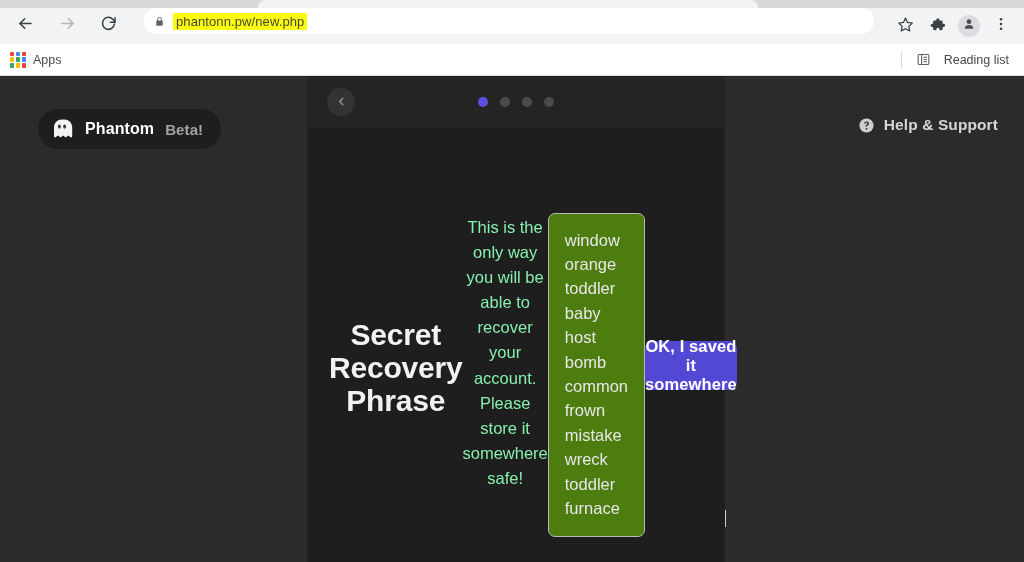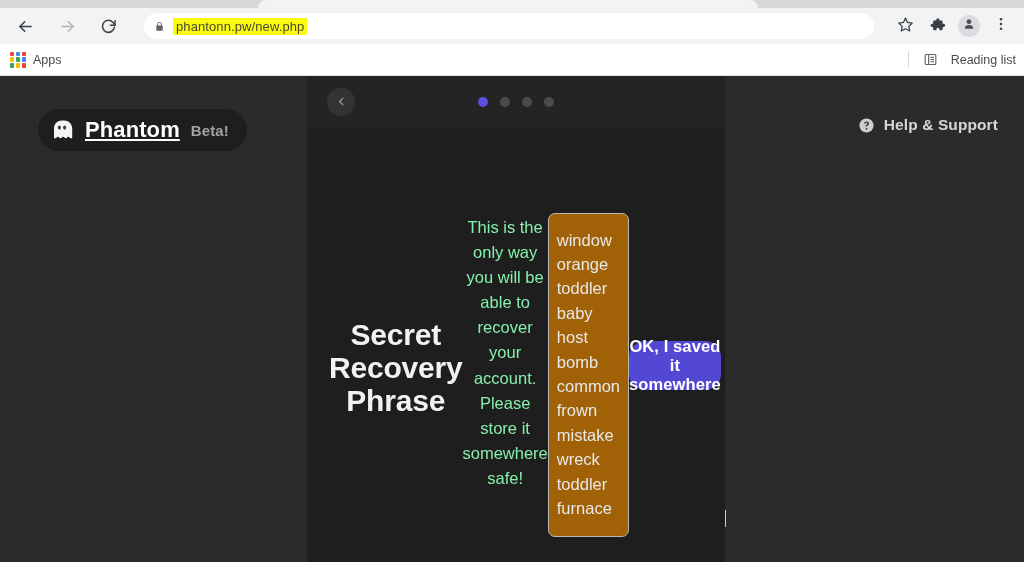--- a/index.html
+++ b/index.html
@@ -15,21 +15,21 @@
 
   .tabstrip {
     height: 8px; background: #d6d8da; position: relative; flex: 0 0 8px;
   }
   .tabstrip .tab-edge {
     position: absolute; left: 258px; top: 0; width: 500px; height: 8px;
     background: #f1f3f4; border-radius: 9px 9px 0 0;
   }
 
   .toolbar {
-    flex: 0 0 36px; background: #f1f3f4; display: flex; align-items: center;
+    flex: 0 0 36px; background: #f1f3f4; display: flex; 
     padding: 0 10px; gap: 12px;
   }
   .nav-btn {
     width: 30px; height: 30px; border-radius: 50%;
     display: flex; align-items: center; justify-content: center;
     flex: 0 0 auto;
   }
   .nav-btn svg { display: block; }
   .omnibox {
     flex: 1 1 auto; height: 26px; background: #ffffff; border-radius: 13px;
@@ -50,35 +50,35 @@
   }
 
   .bookmarks {
     flex: 0 0 32px; background: #ffffff; display: flex; align-items: center;
     padding: 0 10px; border-bottom: 1px solid #dfe1e3; position: relative;
   }
   .bm-left { display: flex; align-items: center; gap: 7px; }
   .apps-grid { width: 16px; height: 16px; display: grid; grid-template-columns: repeat(3, 1fr); grid-template-rows: repeat(3, 1fr); gap: 1.5px; }
   .apps-grid i { display: block; border-radius: 1px; }
   .bm-label { font-size: 12.5px; color: #4a4a4a; }
-  .bm-right { position: absolute; right: 8px; display: flex; align-items: center; gap: 12px; }
+  .bm-right { position: absolute; right: 15px; display: flex; align-items: center; gap: 12px; }
   .bm-divider { width: 1px; height: 17px; background: #d8dadc; margin-right: 2px; }
   .reading-icon { width: 16px; height: 16px; display: flex; align-items: center; justify-content: center; }
 
   
   .page {
     flex: 1 1 auto; background: #2b2b2b; position: relative; overflow: hidden;
   }
   .brand-pill {
     position: absolute; left: 38px; top: 33px;
     background: #1e1e1e; border-radius: 22px; padding: 8px 18px 8px 12px;
     display: flex; align-items: center; gap: 11px;
   }
   .ghost { width: 24px; height: 24px; flex: 0 0 auto; }
-  .brand-name { font-size: 22px; font-weight: bold; color: #ffffff; letter-spacing: .1px; text-decoration: underline; }
+  .brand-name { font-size: 16px; font-weight: bold; color: #ffffff; letter-spacing: .1px; }
   .brand-beta { font-size: 15px; font-weight: bold; color: #a3a3a3; letter-spacing: .1px; }
 
   .help {
     position: absolute; right: 26px; top: 40px;
     display: flex; align-items: center; gap: 9px;
   }
   .help-icon { width: 17px; height: 17px; flex: 0 0 auto; }
   .help-label { font-size: 15.5px; font-weight: bold; color: #d6d6d6; letter-spacing: .1px; }
 
   .card {
@@ -103,35 +103,35 @@
   .title {
     margin-top: 44px; font-size: 30px; font-weight: bold; color: #f2f2f2;
     letter-spacing: -.2px; text-align: center; line-height: 1.1;
   }
   .warning {
     margin-top: 16px; font-size: 16.5px; color: #86efac; text-align: center;
     line-height: 1.52; max-width: 372px;
   }
   .seed-box {
     margin-top: 60px; width: 374px; min-height: 92px;
-    background: #a16207; border: 1px solid #b9b9b9; border-radius: 7px;
-    padding: 14px 8px 16px; position: relative;
+    background: #4d7c0f; border: 1px solid #b9b9b9; border-radius: 7px;
+    padding: 14px 16px 16px; position: relative;
   }
   .seed-words {
     font-size: 16.5px; color: #e8e8e8; line-height: 1.48;
     display: flex; flex-wrap: wrap; column-gap: 13px;
   }
   .seed-words span { white-space: nowrap; }
   .caret {
     position: absolute; left: 176px; bottom: 9px; width: 1px; height: 17px;
     background: #cfcfcf;
   }
   .cta {
     margin-top: 41px; width: 415px; height: 49px; border: none;
-    background: #5348d4; border-radius: 16px; color: #ffffff;
+    background: #5348d4; border-radius: 8px; color: #ffffff;
     font-family: "Liberation Sans", sans-serif;
     font-size: 16.5px; font-weight: bold; letter-spacing: .1px;
     display: flex; align-items: center; justify-content: center;
   }
 </style>
 </head>
 <body>
 
 <div class="browser">
 

